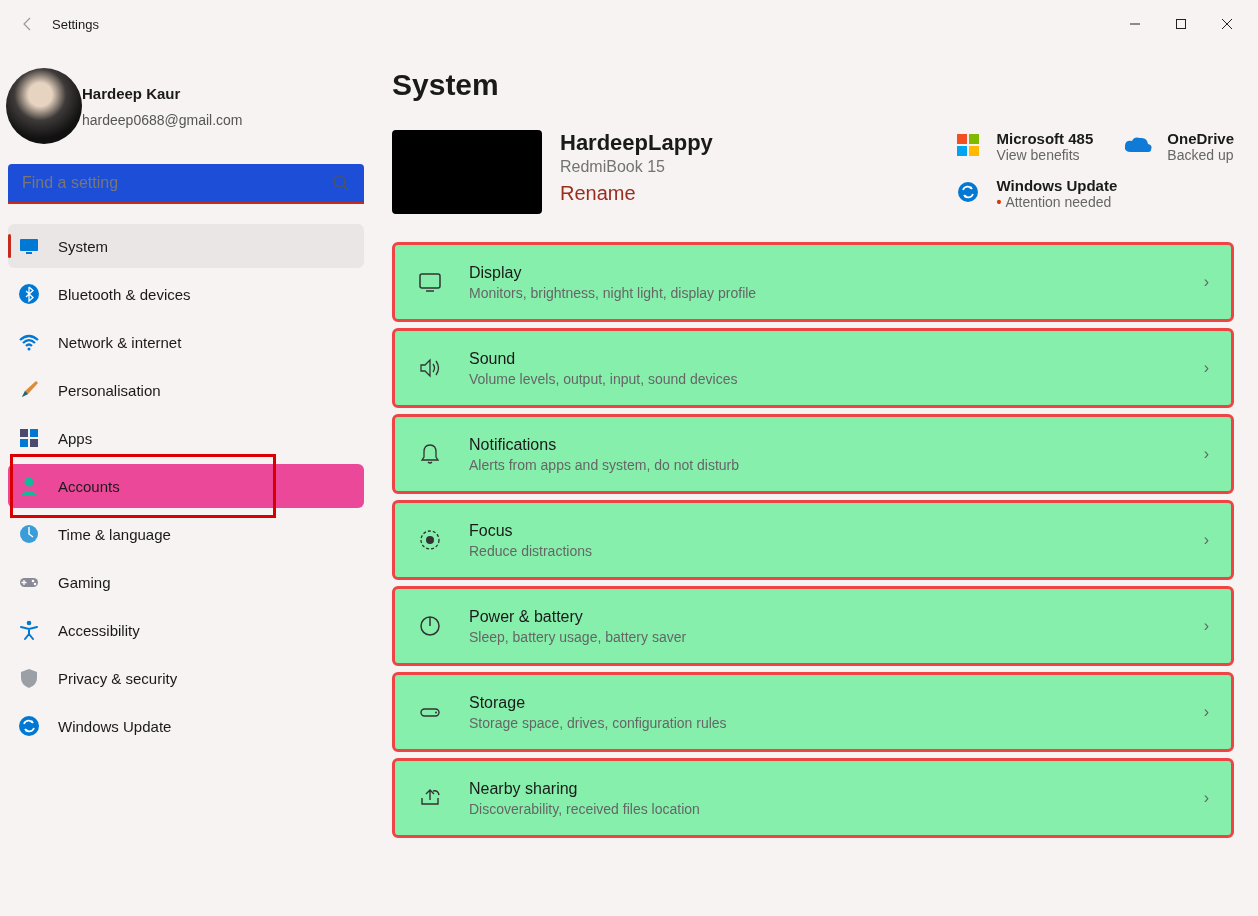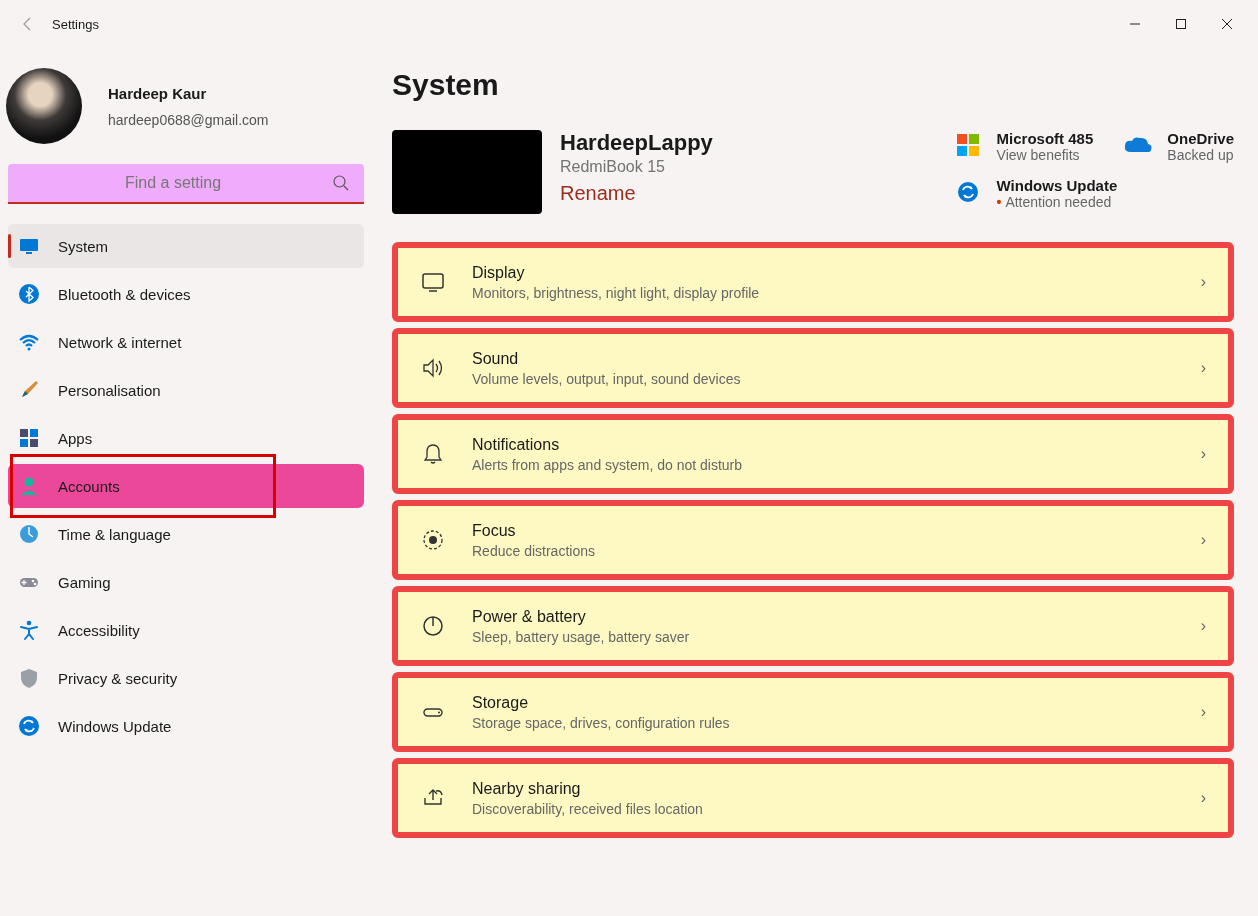--- a/index.html
+++ b/index.html
@@ -9,27 +9,27 @@
 .titlebar { display: flex; align-items: center; height: 48px; padding: 0 8px; }
 .back-btn { width: 40px; height: 40px; display: flex; align-items: center; justify-content: center; color: #888; }
 .app-title { font-size: 13px; margin-left: 4px; }
 .window-controls { margin-left: auto; display: flex; }
 .win-btn { width: 46px; height: 32px; display: flex; align-items: center; justify-content: center; font-size: 12px; color: #222; }
 
 .layout { display: flex; height: calc(100% - 48px); }
 
 
 .sidebar { width: 372px; padding: 12px 8px 0 8px; flex-shrink: 0; }
-.profile { display: flex; align-items: center; gap: 26px; padding: 8px 0 20px 0; margin-left: -2px; }
+.profile { display: flex; align-items: center; gap: 0; padding: 8px 0 20px 0; margin-left: -2px; }
 .avatar { width: 76px; height: 76px; border-radius: 50%; background: radial-gradient(circle at 45% 35%, #e7d4c0 18%, #3e3a39 40%, #111 68%); flex-shrink: 0; }
 .profile-name { font-size: 15px; font-weight: 600; }
 .profile-email { font-size: 14px; color: #555; margin-top: 10px; }
 
 .search-wrap { position: relative; margin: 0 0 20px 0; }
-.search-input { width: 100%; height: 40px; border: none; border-bottom: 2px solid #c42b1c; background: #f0abfc; padding: 0 40px 0 14px; font-size: 16px; outline: none; border-radius: 4px 4px 0 0; text-align: center; }
+.search-input { width: 100%; height: 40px; border: none; border-bottom: 2px solid #c42b1c; background: #1d4ed8; padding: 0 40px 0 14px; font-size: 16px; outline: none; border-radius: 4px 4px 0 0; }
 .search-input::placeholder { color: #777; }
 .search-ico { position: absolute; right: 14px; top: 10px; color: #666; }
 
 .nav { display: flex; flex-direction: column; gap: 4px; }
 .nav-item { display: flex; align-items: center; height: 44px; border-radius: 6px; padding: 0 10px; gap: 18px; cursor: pointer; position: relative; font-size: 15px; }
 .nav-item.selected { background: #eae6e5; }
 .nav-item.selected::before { content: ""; position: absolute; left: 0; top: 10px; bottom: 10px; width: 3px; border-radius: 2px; background: #c42b1c; }
 .nav-item.highlighted { background: #ec4899; }
 .nav-icon { width: 22px; height: 22px; display: flex; align-items: center; justify-content: center; flex-shrink: 0; }
 .annot-box { position: absolute; border: 3px solid #d80000; pointer-events: none; }
@@ -47,21 +47,21 @@
 
 .info-cards { display: flex; flex-direction: column; gap: 14px; }
 .info-row { display: flex; gap: 30px; }
 .info-card { display: flex; gap: 14px; align-items: flex-start; }
 .info-icon { width: 30px; height: 30px; flex-shrink: 0; display: flex; align-items: center; justify-content: center; }
 .info-title { font-size: 15px; font-weight: 600; }
 .info-sub { font-size: 14px; color: #666; }
 .info-sub.attention::before { content: "• "; color: #d83b01; font-weight: bold; }
 
 .settings-list { display: flex; flex-direction: column; gap: 6px; }
-.setting-row { display: flex; align-items: center; background: #fef9c3; border: 6px solid #ef4444; border-radius: 6px; height: 80px; padding: 0 22px; cursor: pointer; }
+.setting-row { display: flex; align-items: center; background: #86efac; border: 3px solid #ef4444; border-radius: 6px; height: 80px; padding: 0 22px; cursor: pointer; }
 .setting-icon { width: 26px; height: 26px; margin-right: 26px; display: flex; align-items: center; justify-content: center; color: #333; flex-shrink: 0; }
 .setting-text { flex: 1; }
 .setting-title { font-size: 16px; }
 .setting-desc { font-size: 14px; color: #666; margin-top: 3px; }
 .chevron { color: #666; font-size: 16px; }
 
 svg { display: block; }
 </style>
 </head>
 <body>

